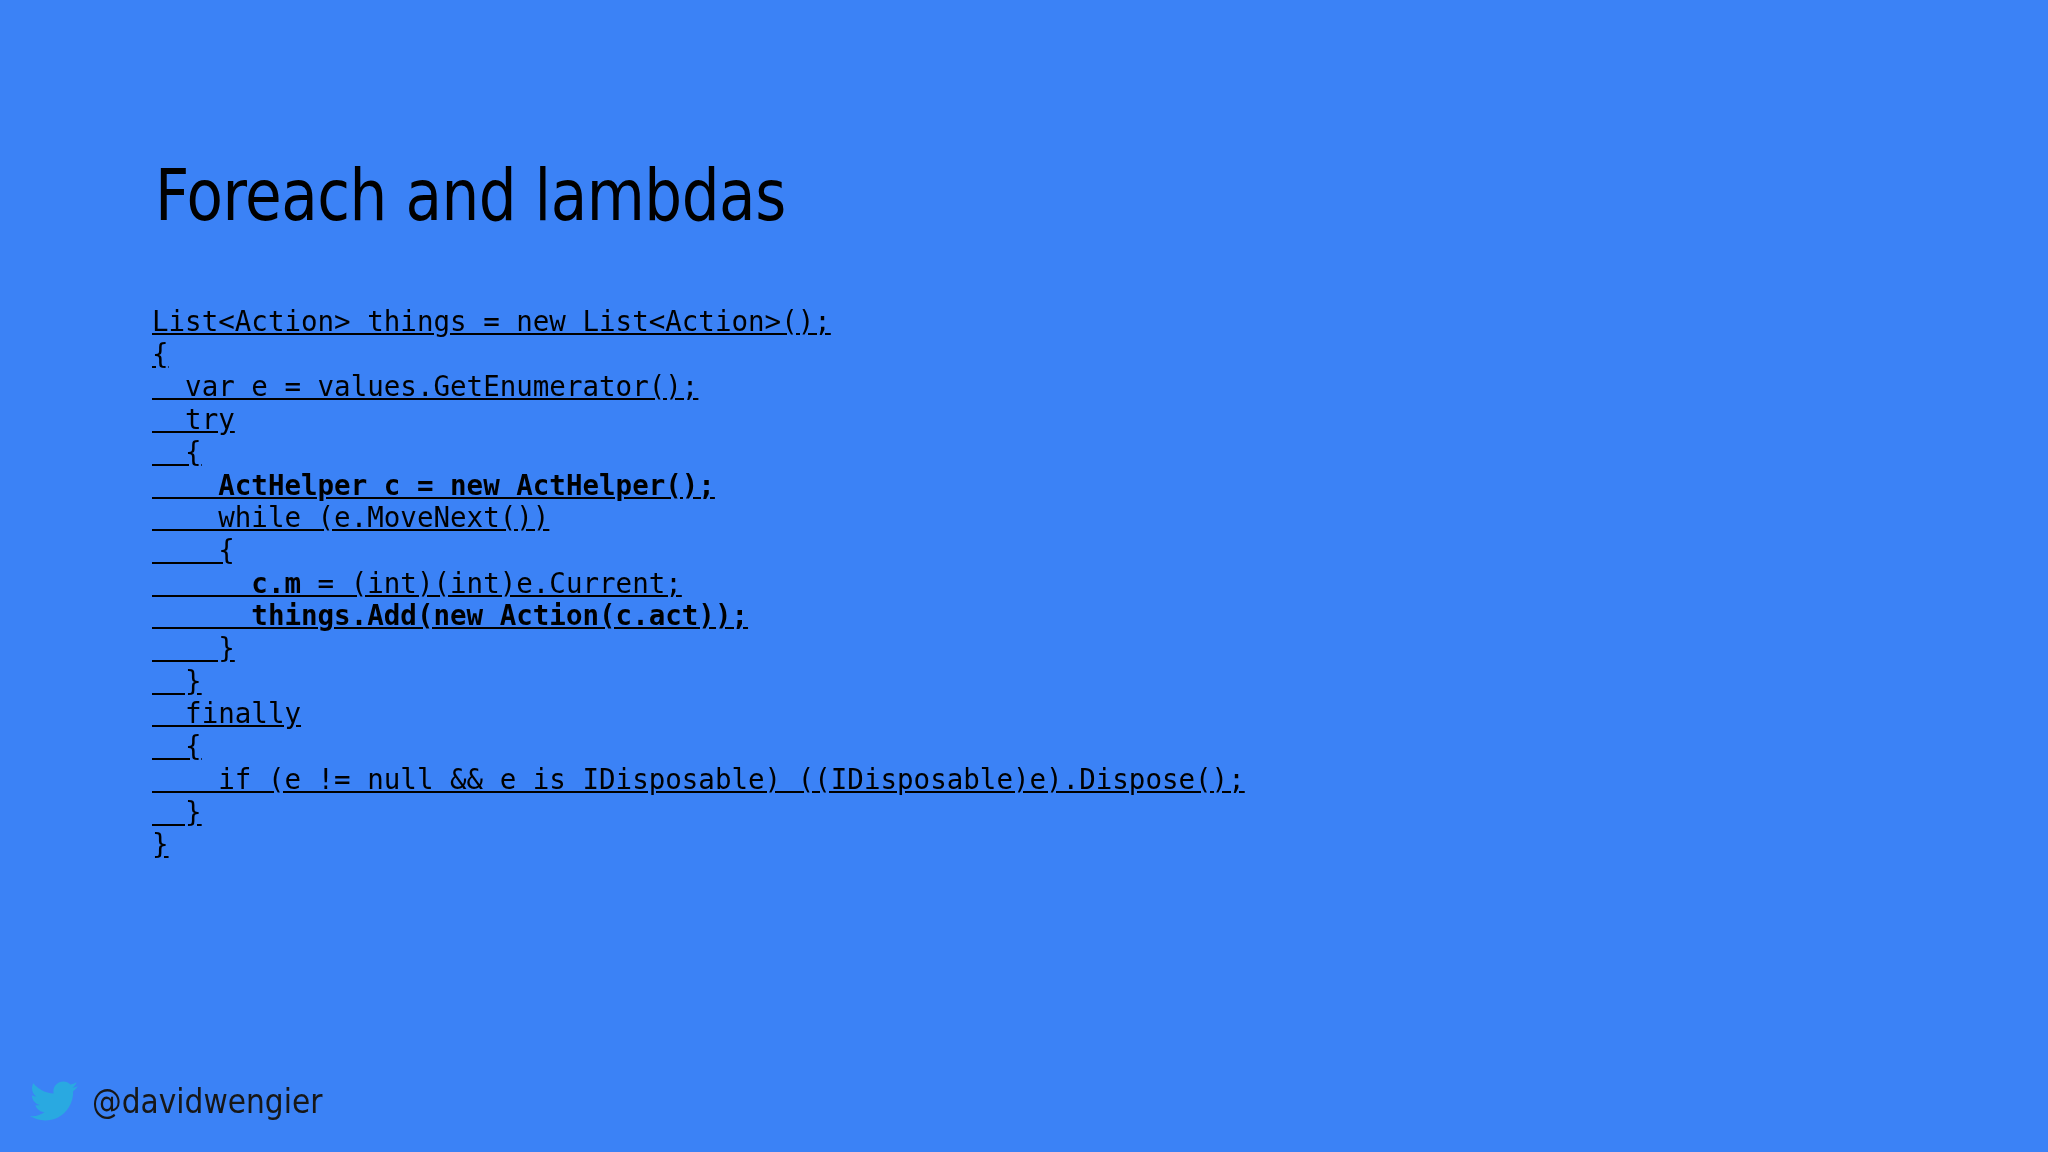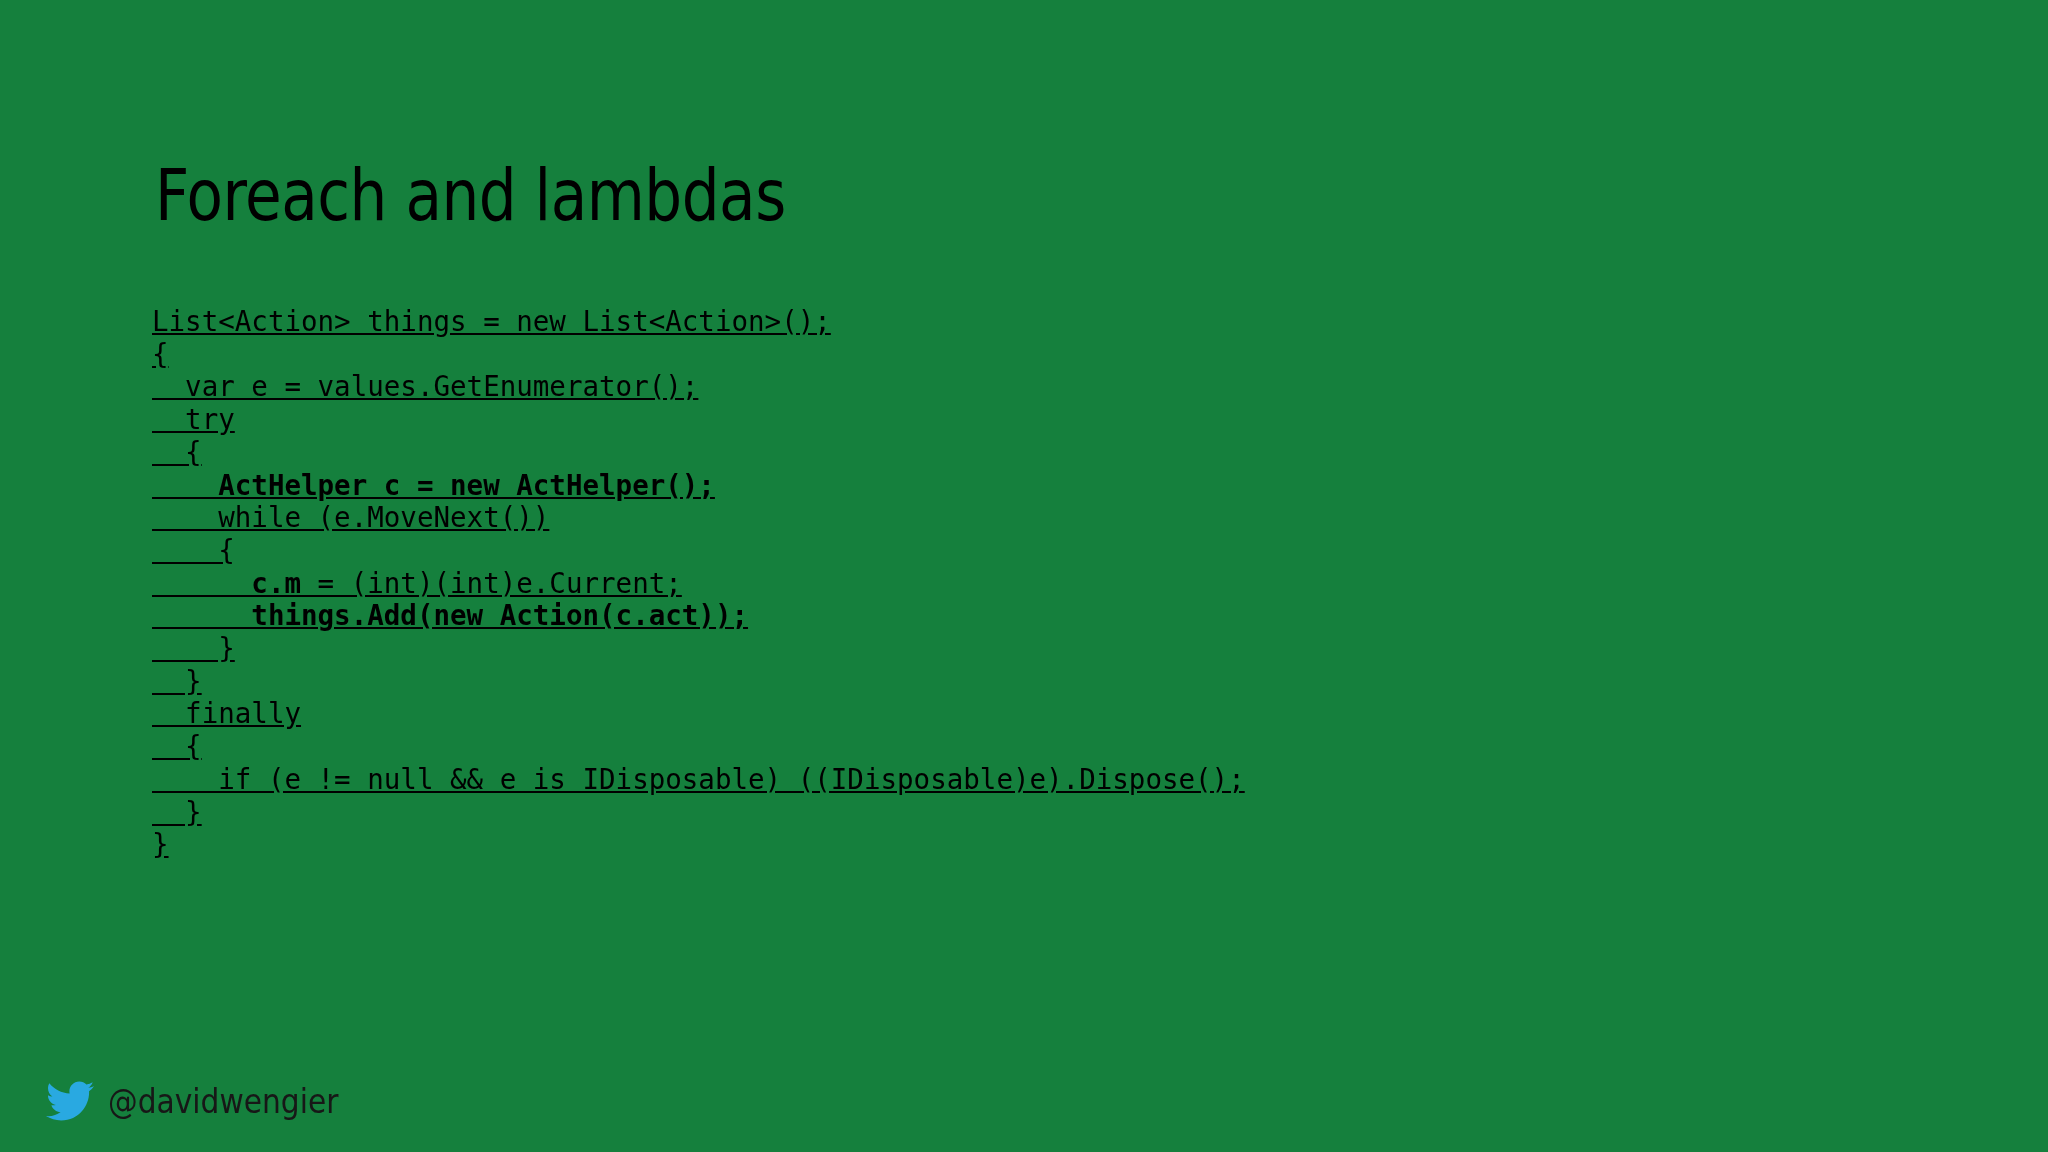--- a/index.html
+++ b/index.html
@@ -55,21 +55,21 @@
     white-space: pre;
     min-height: 32.7px;
   }
   .code-line b {
     font-weight: 700;
   }
 
   
   .footer {
     position: absolute;
-    left: 46px;
+    left: 30px;
     top: 1077px;
     display: flex;
     align-items: center;
     gap: 14px;
   }
   .twitter-icon {
     width: 48px;
     height: 48px;
     display: block;
     flex: 0 0 auto;
@@ -79,21 +79,21 @@
     font-size: 33px;
     font-weight: 400;
     color: #171717;
     line-height: 1;
     white-space: nowrap;
   }
 </style>
 </head>
 <body>
 
-<div class="slide" style="background: #15803d;">
+<div class="slide" style="background: #3b82f6;">
 
   <h1 class="slide-title" style="color: rgb(0, 0, 0);">Foreach and lambdas</h1>
 
   <div class="code-block" id="code-block" style="color: rgb(0, 0, 0);"><div class="code-line">List&lt;Action&gt; things = new List&lt;Action&gt;();</div><div class="code-line">{</div><div class="code-line">  var e = values.GetEnumerator();</div><div class="code-line">  try</div><div class="code-line">  {</div><div class="code-line"><b>    ActHelper c = new ActHelper();</b></div><div class="code-line">    while (e.MoveNext())</div><div class="code-line">    {</div><div class="code-line"><b>      c.m</b> = (int)(int)e.Current;</div><div class="code-line"><b>      things.Add(new Action(c.act));</b></div><div class="code-line">    }</div><div class="code-line">  }</div><div class="code-line">  finally</div><div class="code-line">  {</div><div class="code-line">    if (e != null &amp;&amp; e is IDisposable) ((IDisposable)e).Dispose();</div><div class="code-line">  }</div><div class="code-line">}</div></div>
 
   <div class="footer">
     <svg class="twitter-icon" viewBox="0 0 512 512" aria-hidden="true">
       <path id="bird-path" d="M459.37 151.716c.325 4.548.325 9.097.325 13.645 0 138.72-105.583 298.558-298.558 298.558-59.452 0-114.68-17.219-161.137-47.106 8.447.974 16.568 1.299 25.34 1.299 49.055 0 94.213-16.568 130.274-44.832-46.132-.975-84.792-31.188-98.112-72.772 6.498.974 12.995 1.624 19.818 1.624 9.421 0 18.843-1.3 27.614-3.573-48.081-9.747-84.143-51.98-84.143-102.985v-1.299c13.969 7.797 30.214 12.67 47.431 13.319-28.264-18.843-46.781-51.005-46.781-87.391 0-19.492 5.197-37.36 14.294-52.954 51.655 63.675 129.3 105.258 216.365 109.807-1.624-7.797-2.599-15.918-2.599-24.04 0-57.828 46.782-104.934 104.934-104.934 30.213 0 57.502 12.67 76.67 33.137 23.715-4.548 46.456-13.32 66.599-25.34-7.798 24.366-24.366 44.833-46.132 57.827 21.117-2.273 41.584-8.122 60.426-16.243-14.292 20.791-32.161 39.308-52.628 54.253z" fill="#29A9E1"></path>
     </svg>
     <span class="footer-handle">@davidwengier</span>

